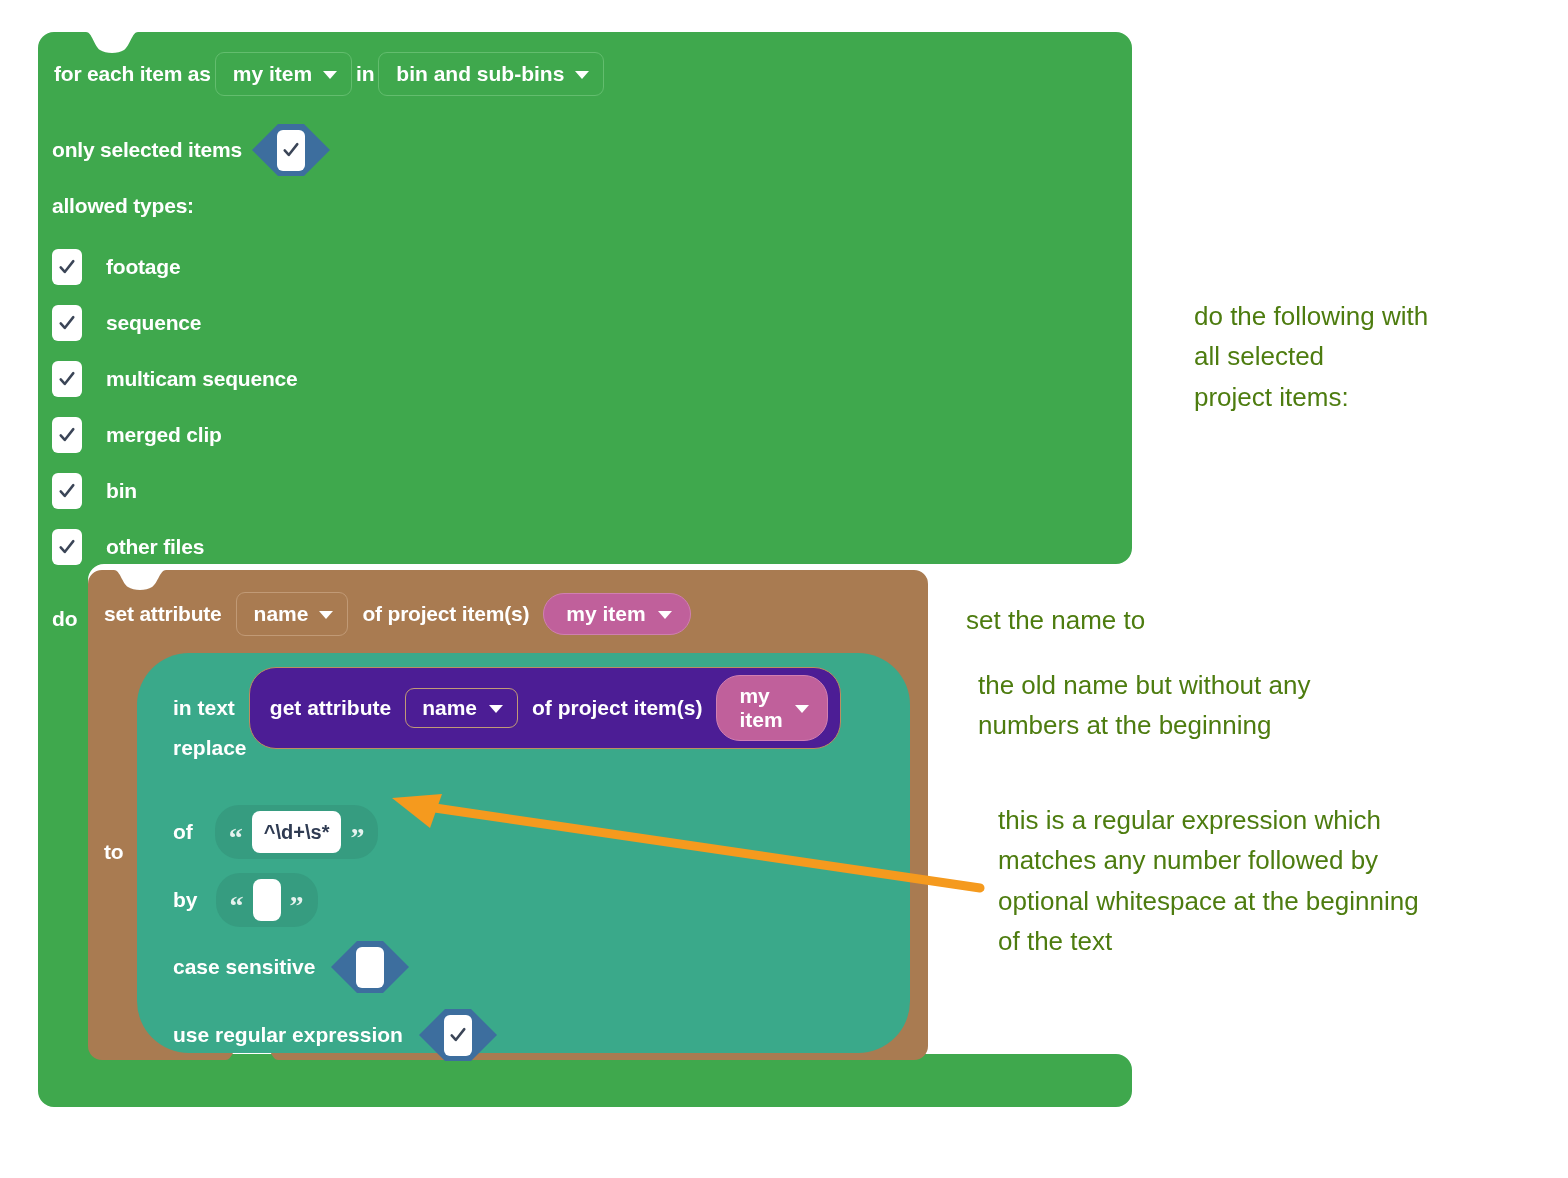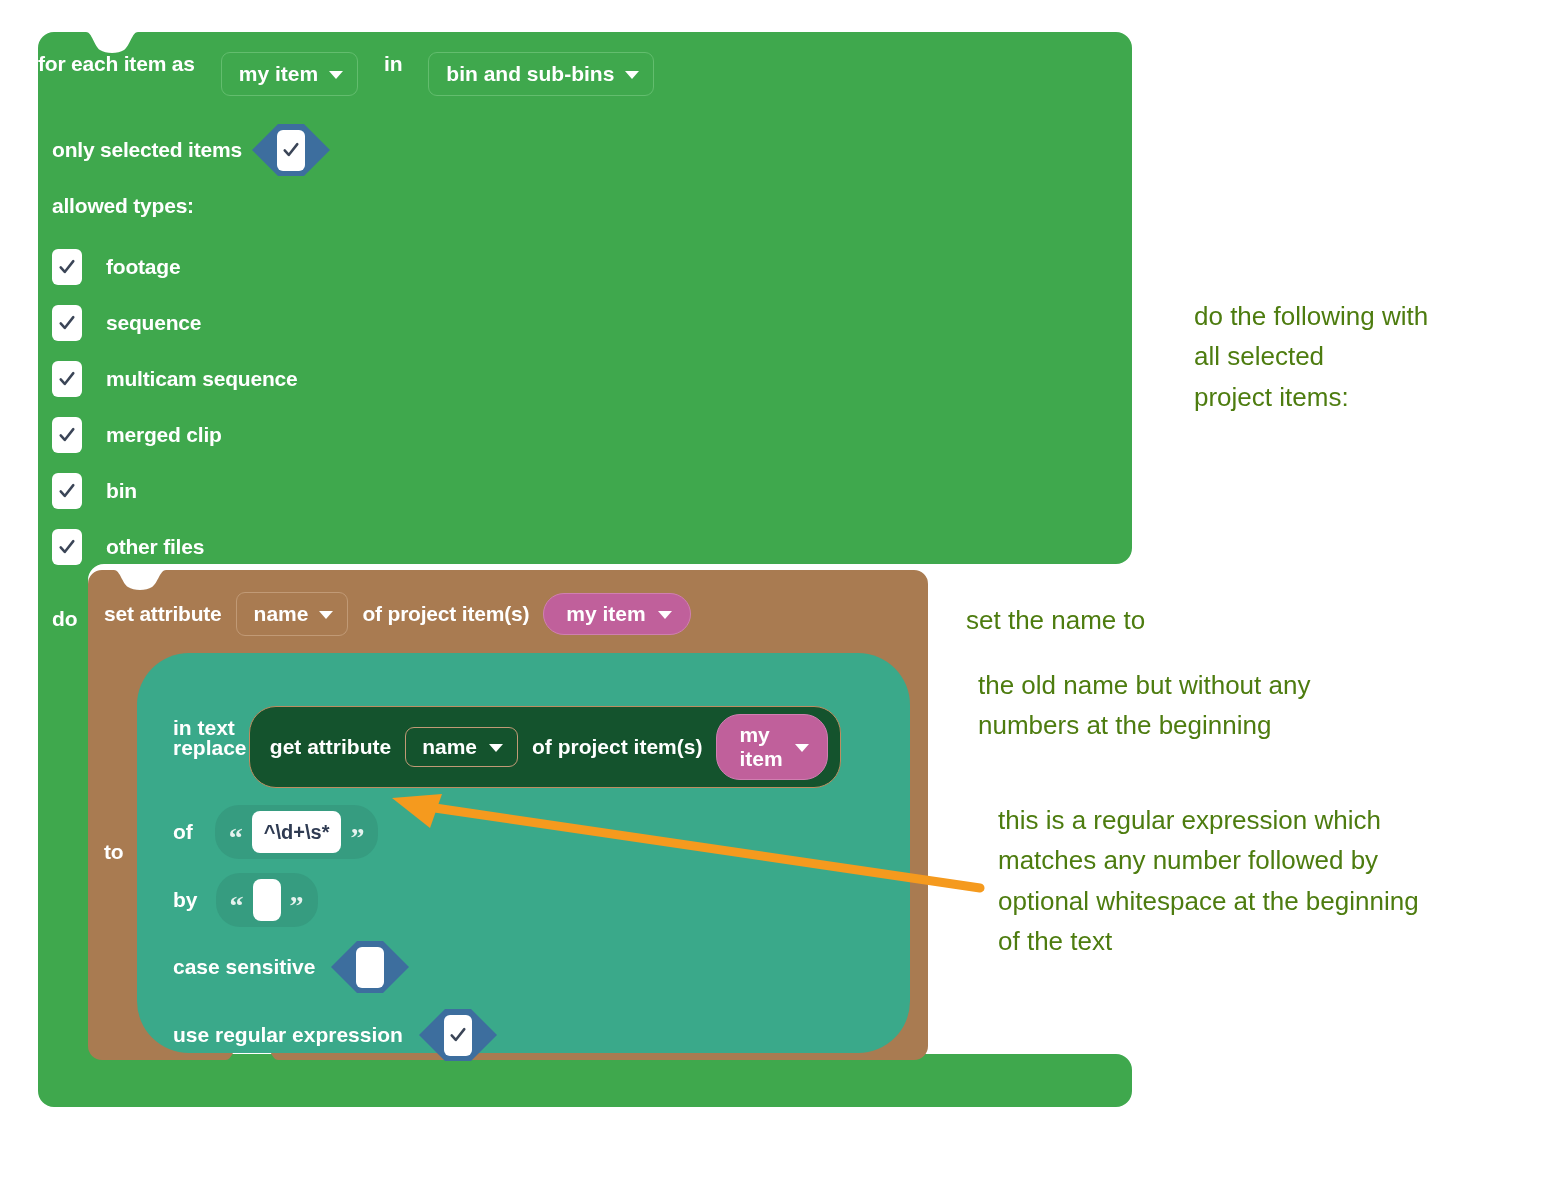--- a/index.html
+++ b/index.html
@@ -33,22 +33,22 @@
 
   .green-content {
     position: absolute;
     left: 0; top: 0;
     width: 100%; height: 100%;
   }
 
   
   .row-foreach {
     position: absolute;
-    left: 0; top: 20px;
-    display: flex; align-items: flex-start; gap: 26px;
+    left: 16px; top: 20px;
+    display: flex; align-items: center; gap: 4px;
   }
 
   
   .dd {
     display: inline-flex; align-items: center; gap: 11px;
     padding: 9px 14px 9px 17px;
     border-radius: 9px;
     font-weight: bold; font-size: 21px; color: #ffffff;
     white-space: nowrap;
   }
@@ -163,25 +163,24 @@
   .teal-rows { position: absolute; left: 0; top: 0; }
   .teal-row {
     position: absolute;
     display: flex; align-items: center;
   }
   .kw { color:#fff; font-weight:bold; font-size:21px; white-space:nowrap; }
 
   
   .reporter-brown-round {
     display: inline-flex; align-items: center; gap: 14px;
-    background: #14532d;
+    background: #4c1d95;
     border: 1.5px solid #bd8d61;
     border-radius: 27px;
     padding: 7px 12px 7px 20px;
-    margin-top: 39px;
   }
 
   
   .str-field {
     display: inline-flex; align-items: center; gap: 9px;
     background: #369C80;
     border-radius: 24px;
     padding: 6px 14px;
   }
   .quote {

